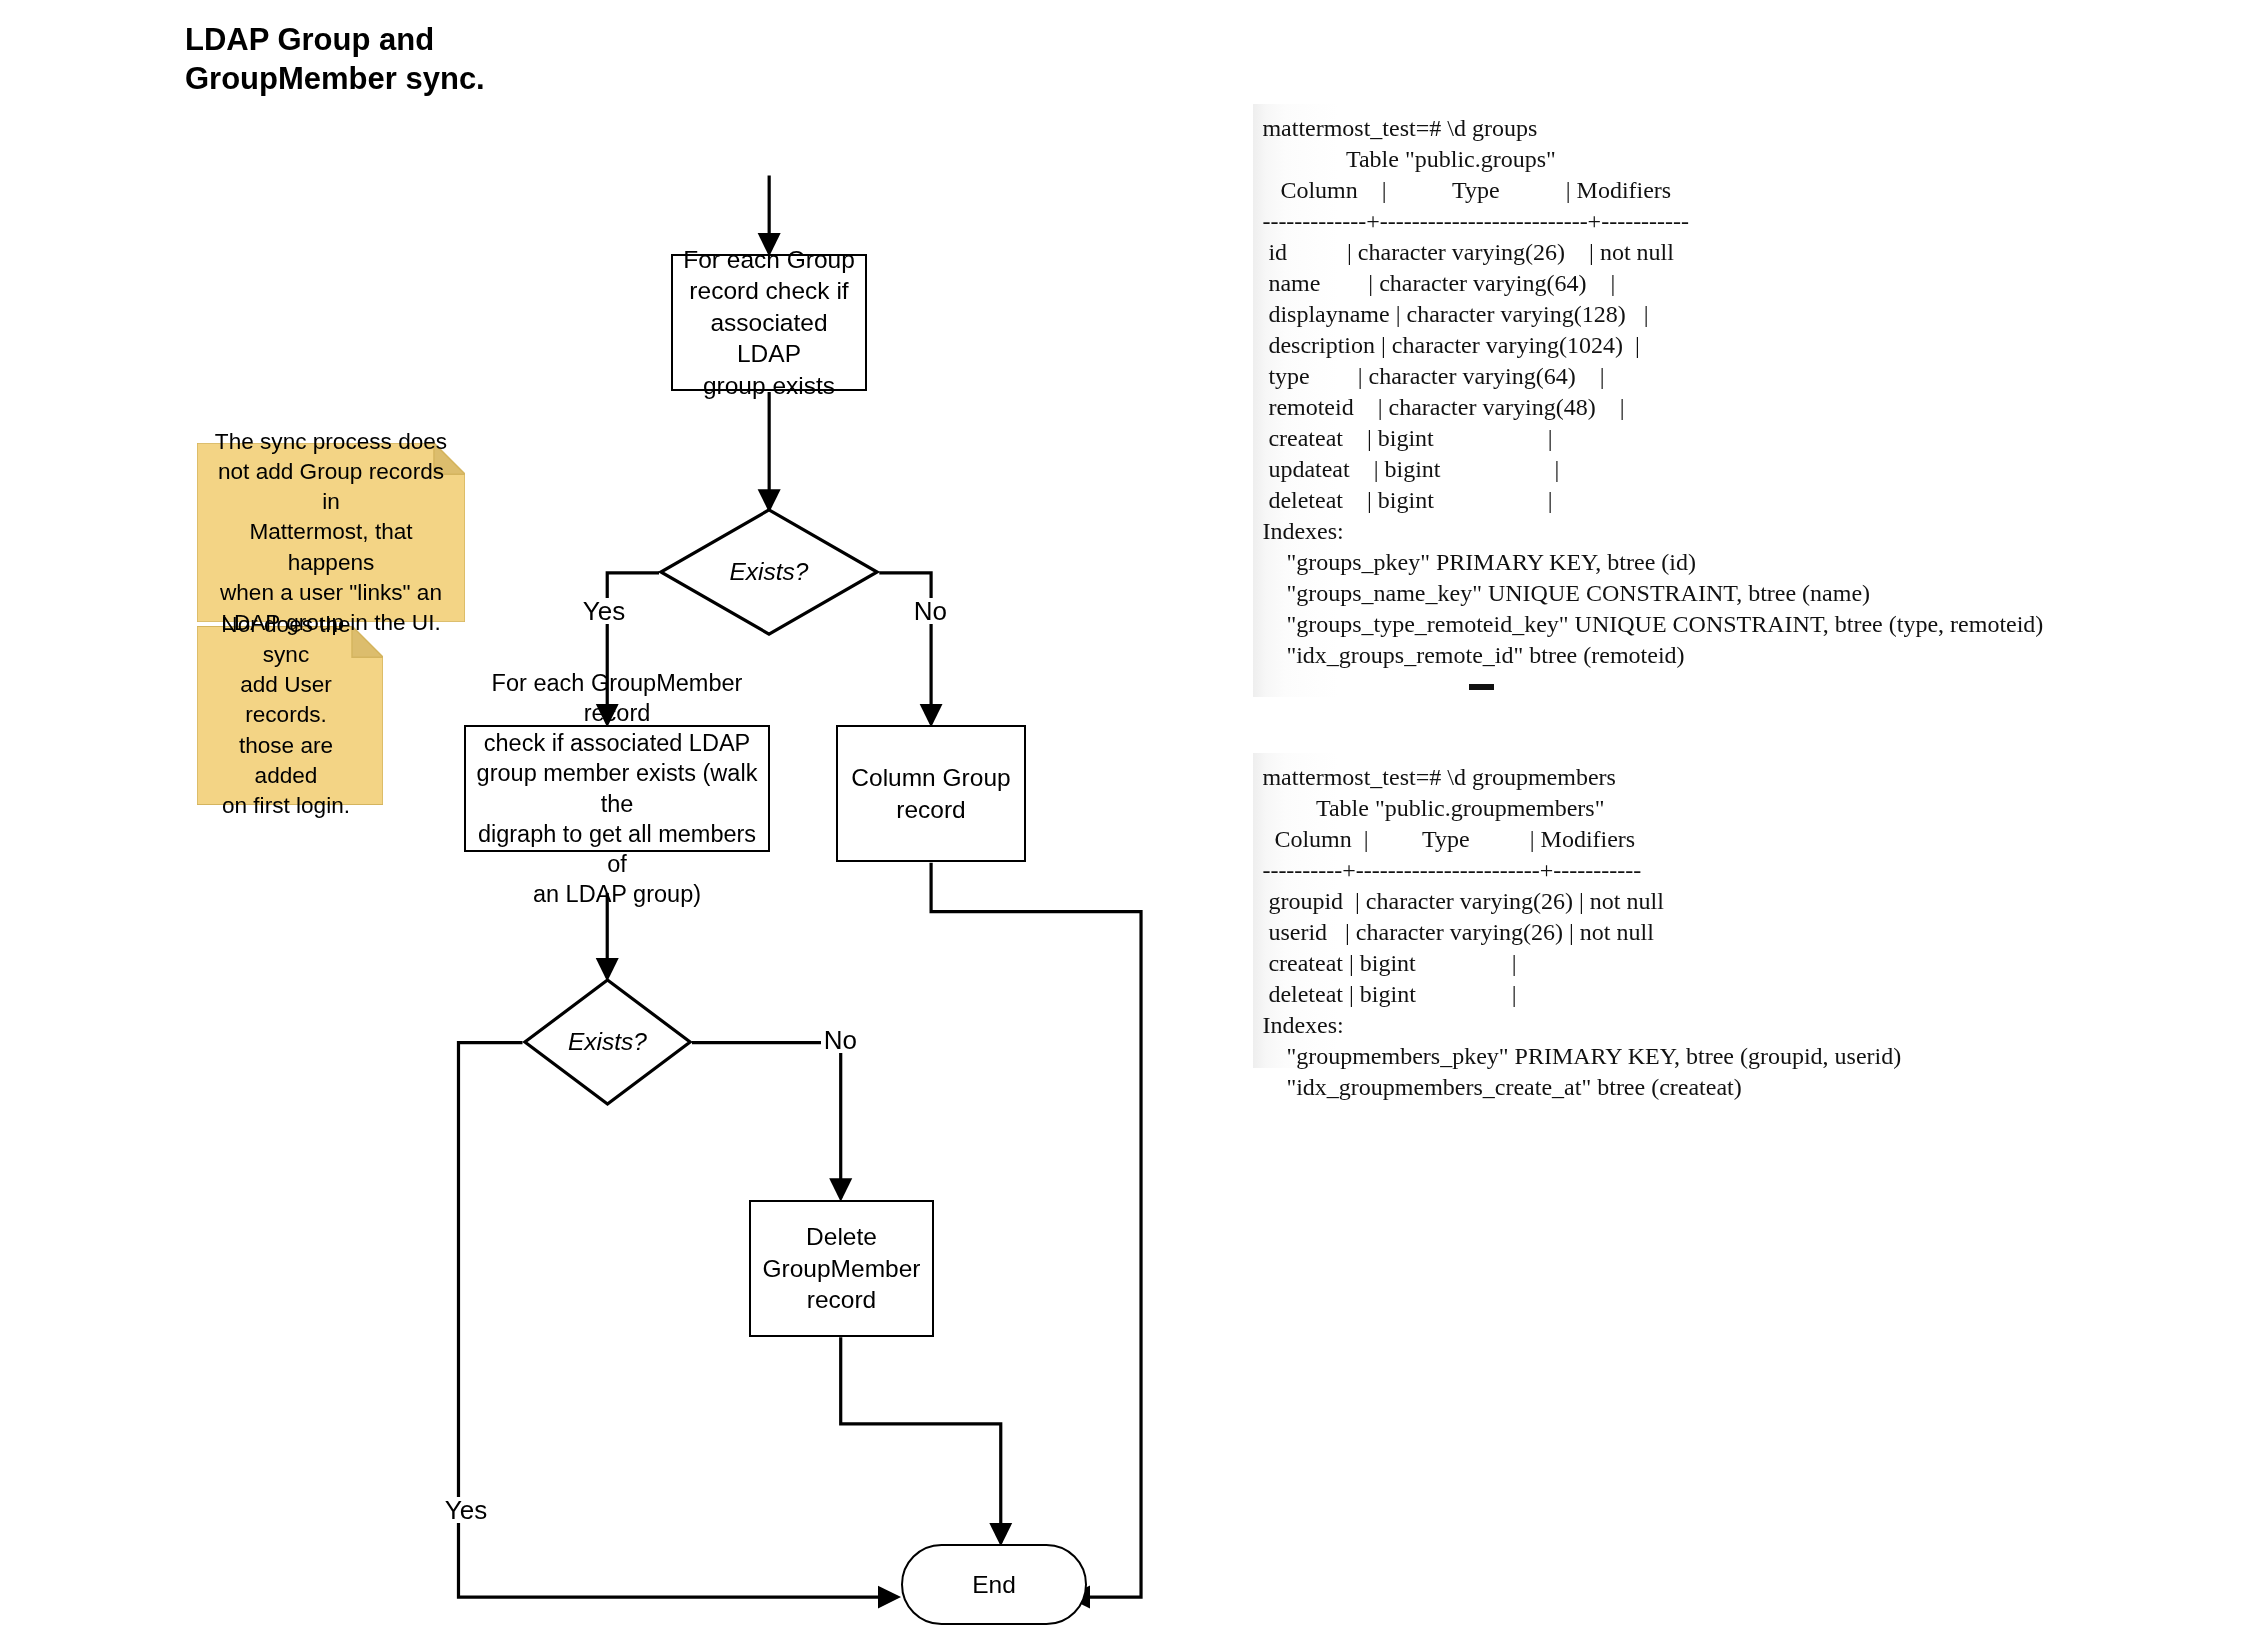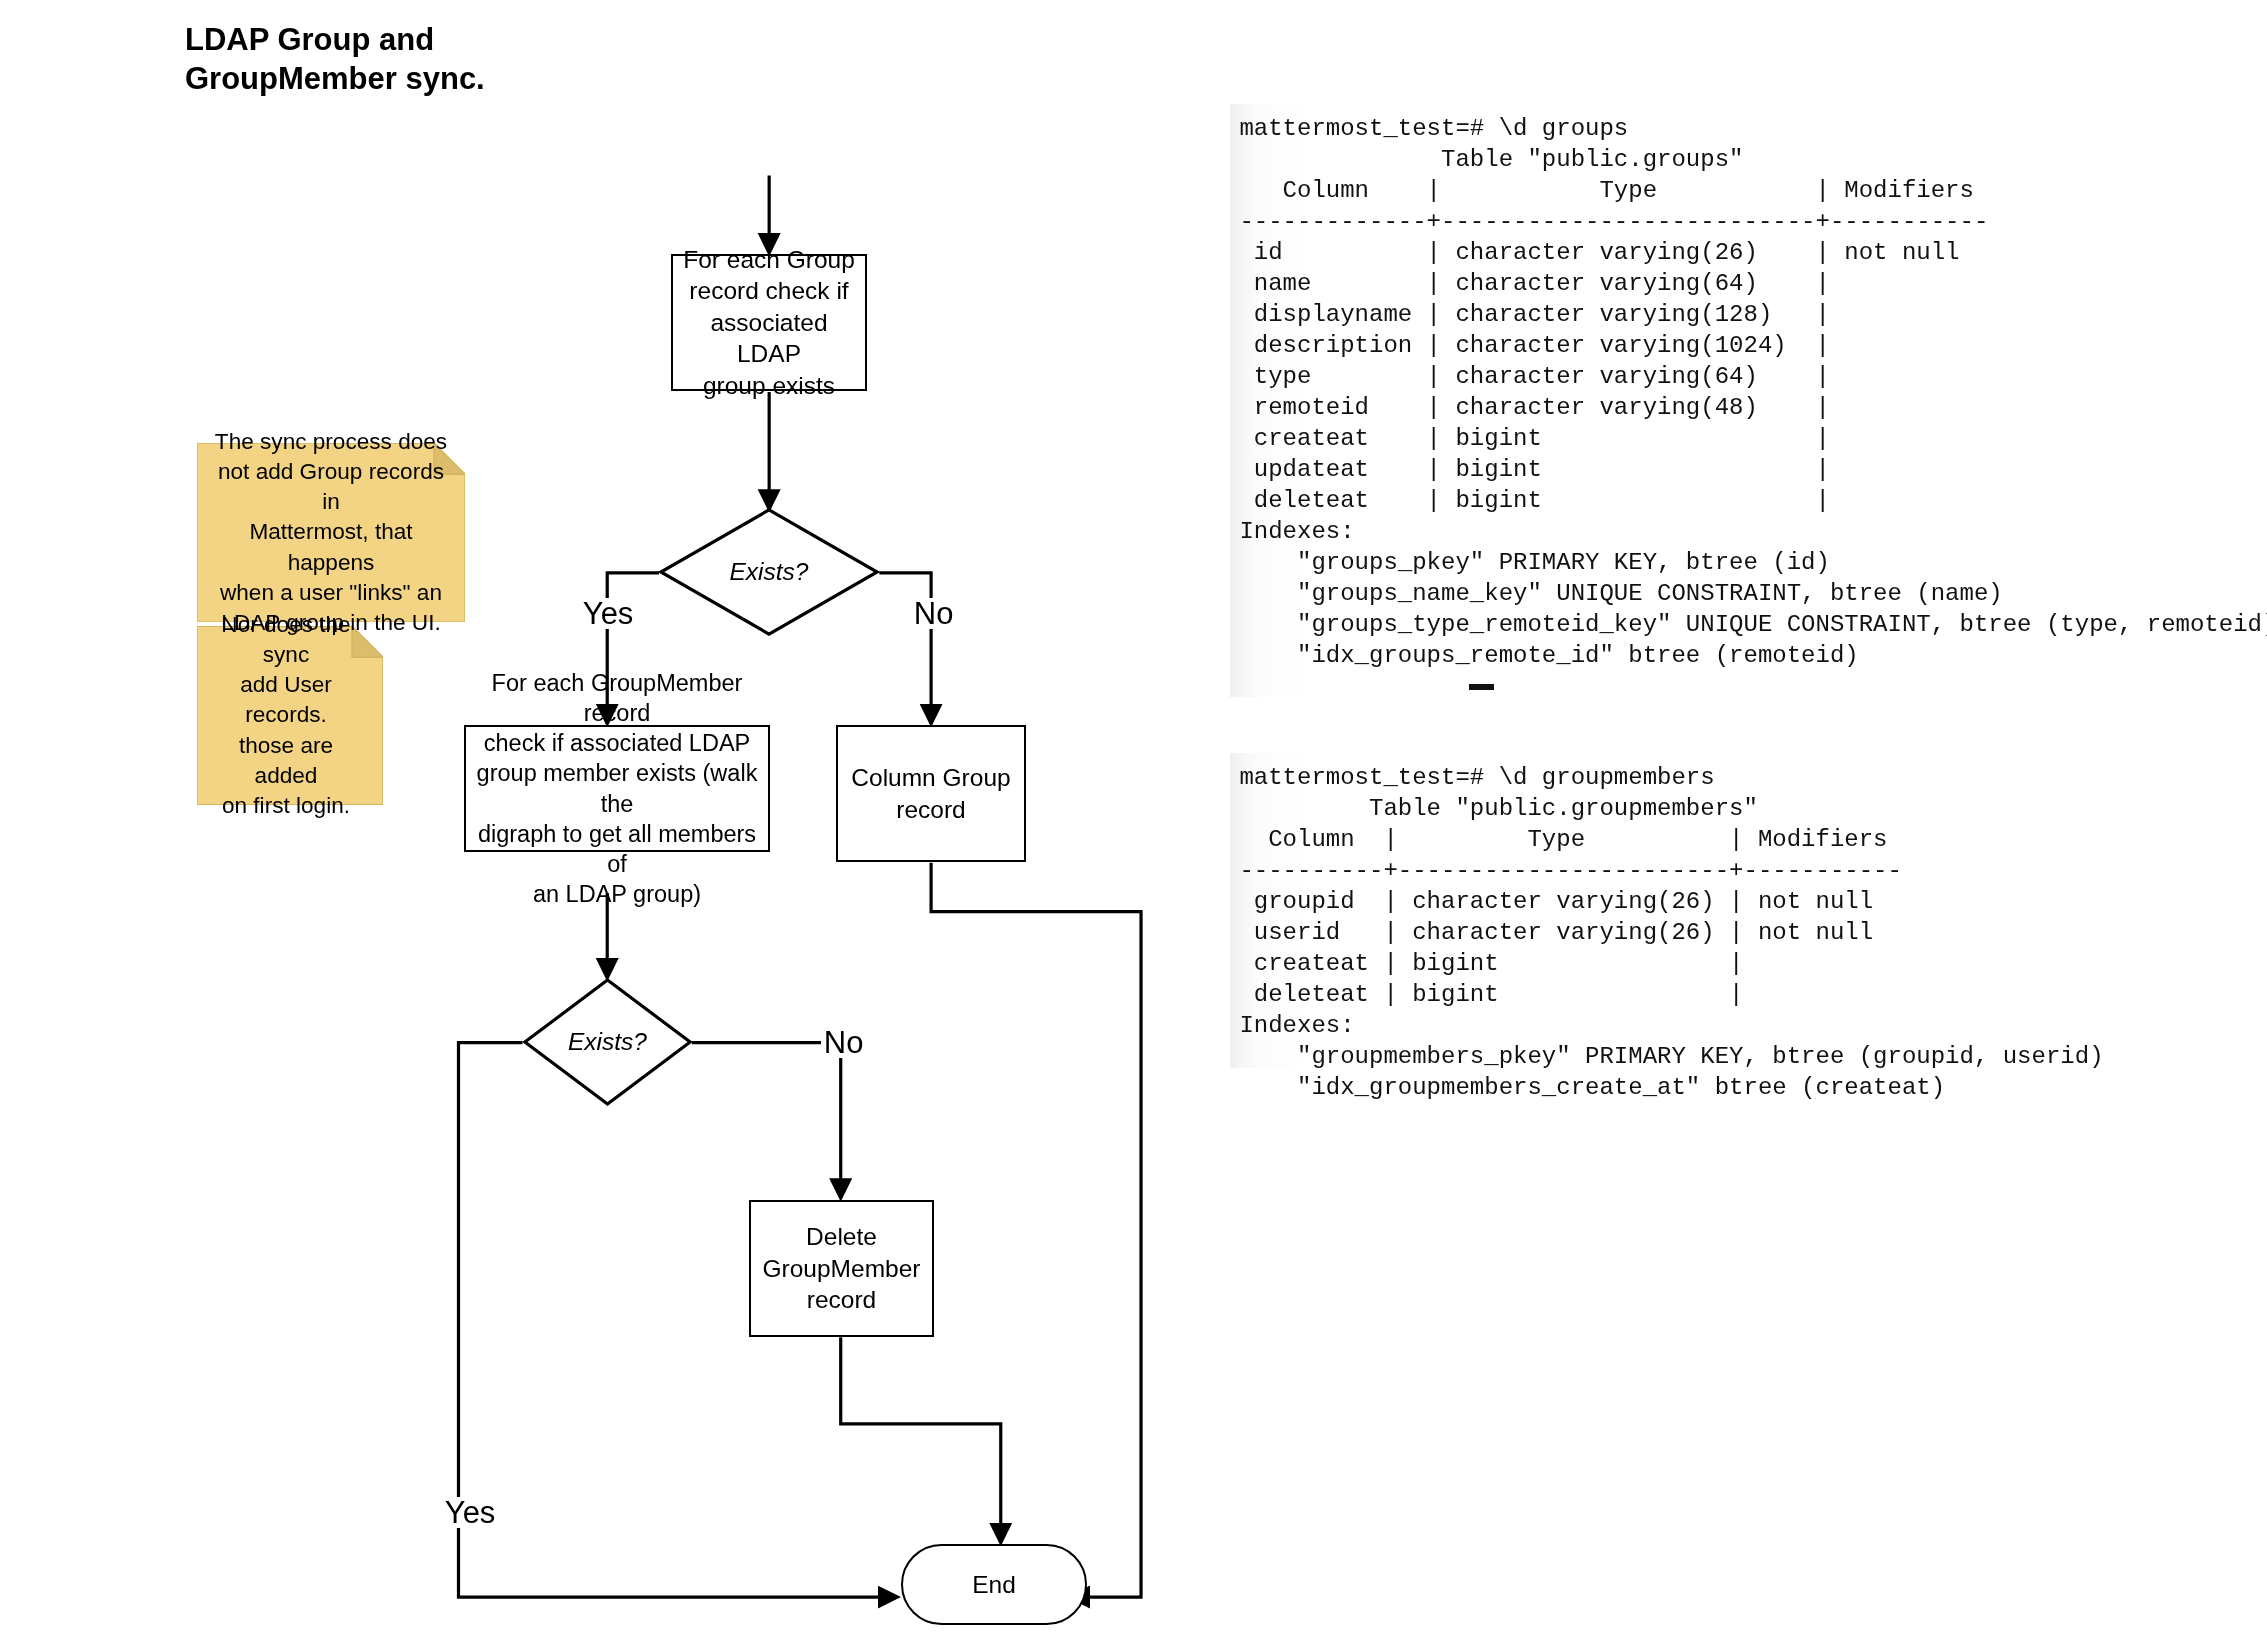--- a/index.html
+++ b/index.html
@@ -42,32 +42,33 @@
     position:absolute;box-sizing:border-box;color:#000;
     font-size:22.6px;line-height:1.34;text-align:center;
     display:flex;align-items:center;justify-content:center;
     padding:13px 15px;
   }
   .note .note-bg{position:absolute;left:0;top:0;}
   .note .note-text{position:relative;white-space:pre-line;z-index:2;}
 
   
   .edge-label{
-    position:absolute;font-size:31px;color:#000;
+    position:absolute;font-size:26px;color:#000;
     background:#ffffff;padding:0 2.8px;line-height:1;
   }
 
   
   .terminal{
     position:absolute;box-sizing:border-box;
-    font-family:Liberation Mono, monospace;
+    font-family:Liberation Serif, serif;
     font-size:24px;line-height:31px;color:#111;
     white-space:pre;
     background:linear-gradient(to right,#eeeeee 0px,#f7f7f7 13px,#fcfcfc 32px,#ffffff 85px);
     padding:9.4px 0 9.4px 9.4px;
+    margin-left:23px;
   }
   .term-line{display:block;min-height:31px;}
   .cursor-dash{
     position:absolute;width:24.5px;height:5.6px;background:#111;
   }
 </style>
 </head>
 <body>
 
 <div id="diagram-root">

